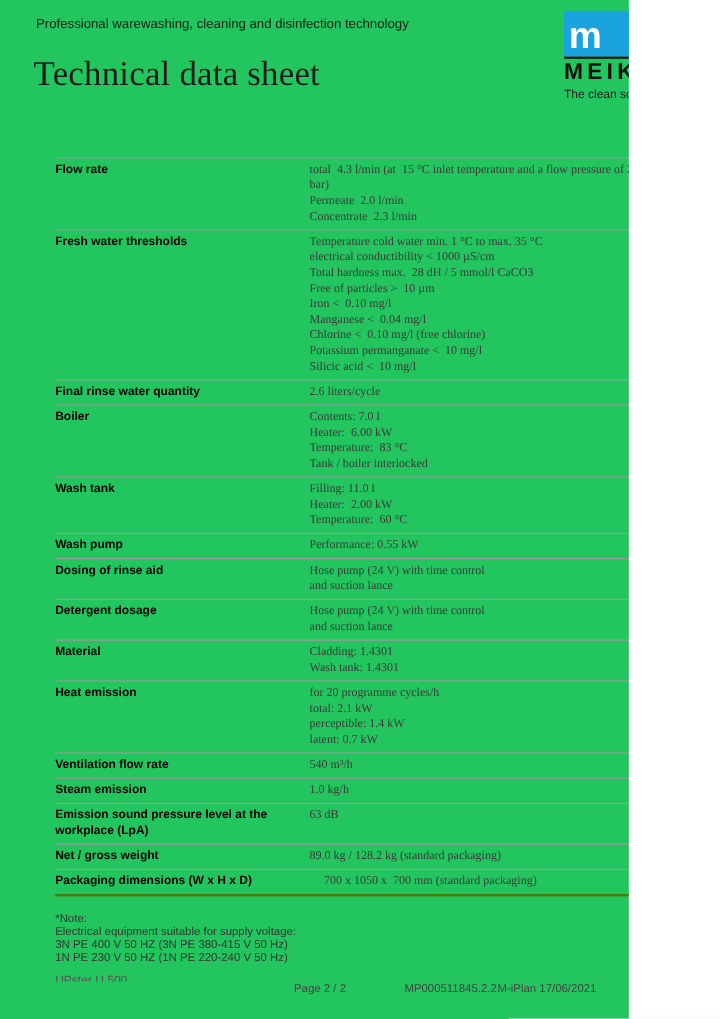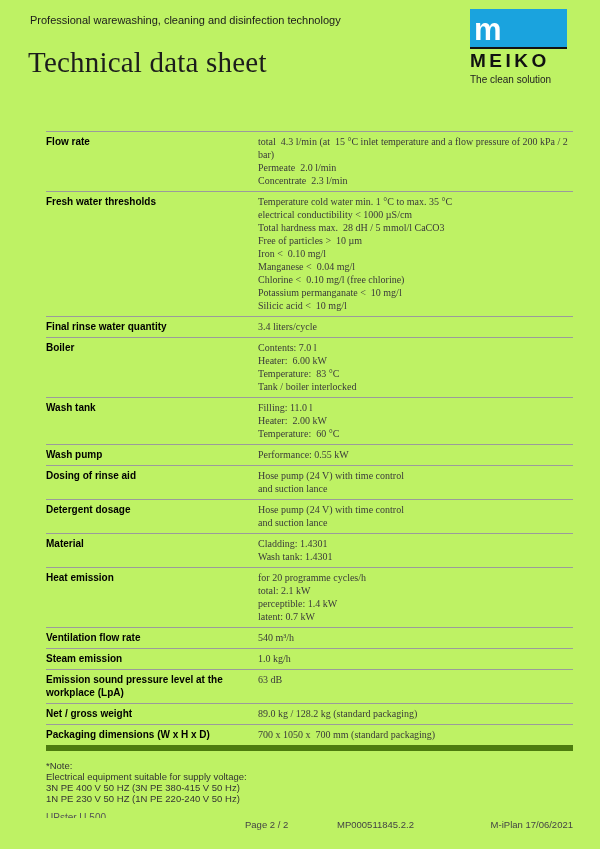--- a/index.html
+++ b/index.html
@@ -1,33 +1,33 @@
 <!DOCTYPE html>
 <html><head>
 <meta charset="utf-8">
 <style>
   html,body{margin:0;padding:0;background:#fff;}
   .page{
-    position:relative;width:600px;height:849px;background:#bef264;
+    position:relative;width:524px;height:849px;background:#22c55e;
     font-family:"Liberation Sans",sans-serif;color:#222;overflow:hidden;
   }
   
   .supertitle{position:absolute;left:30px;top:14px;font-size:11px;color:#1a1a1a;}
   .title{position:absolute;left:28px;top:46px;font-size:29px;color:#1c1c1c;letter-spacing:.2px;font-family:Liberation Serif, serif;}
   
   .logo{position:absolute;left:470px;top:9px;width:97px;}
   .logo-blue{position:relative;height:38px;background:#1aa3de;}
   .logo-m{position:absolute;left:4px;top:5px;font-size:31px;font-weight:bold;color:#fff;line-height:1;}
   .logo-bar{height:2px;background:#111;}
   .logo-brand{font-size:19px;font-weight:bold;color:#111;letter-spacing:3.5px;line-height:1;padding-top:2px;white-space:nowrap;}
   .logo-tagline{font-size:10px;color:#222;margin-top:4px;white-space:nowrap;}
   
   .spec-table{position:absolute;left:46px;top:131px;width:527px;font-size:10px;line-height:13px;}
   .spec-row{display:flex;border-top:1px solid #9b9b9b;padding:3px 0 4px 0;}
-  .spec-row:last-child{border-bottom:6px solid #4d7c0f;}
+  .spec-row:last-child{border-bottom:2px solid #4d7c0f;gap:12px;}
   .spec-label{flex:0 0 204px;padding-right:8px;font-weight:bold;color:#000;}
   .spec-value{flex:1;color:#3a3a3a;}
   .spec-value div{white-space:pre-wrap;font-family:Liberation Serif, serif;}
   
   .note{position:absolute;left:46px;top:760px;font-size:9.5px;line-height:11px;color:#333;}
   
   .footer-model{position:absolute;left:46px;top:811px;height:7px;overflow:hidden;font-size:10px;line-height:13px;color:#555;}
   .footer-page{position:absolute;left:245px;top:819px;font-size:9.5px;color:#444;}
   .footer-doc{position:absolute;left:337px;top:819px;font-size:9.5px;color:#444;}
   .footer-plan{position:absolute;right:27px;top:819px;font-size:9.5px;color:#444;padding-left:44px;}
@@ -68,21 +68,21 @@
           <div>Iron &lt;  0.10 mg/l</div>
           <div>Manganese &lt;  0.04 mg/l</div>
           <div>Chlorine &lt;  0.10 mg/l (free chlorine)</div>
           <div>Potassium permanganate &lt;  10 mg/l</div>
           <div>Silicic acid &lt;  10 mg/l</div>
         </div>
     </div>
     <div class="spec-row">
       <div class="spec-label">Final rinse water quantity</div>
       <div class="spec-value">
-          <div>3.4 liters/cycle</div>
+          <div>2.6 liters/cycle</div>
         </div>
     </div>
     <div class="spec-row">
       <div class="spec-label">Boiler</div>
       <div class="spec-value">
           <div>Contents: 7.0 l</div>
           <div>Heater:  6.00 kW</div>
           <div>Temperature:  83 °C</div>
           <div>Tank / boiler interlocked</div>
         </div>

